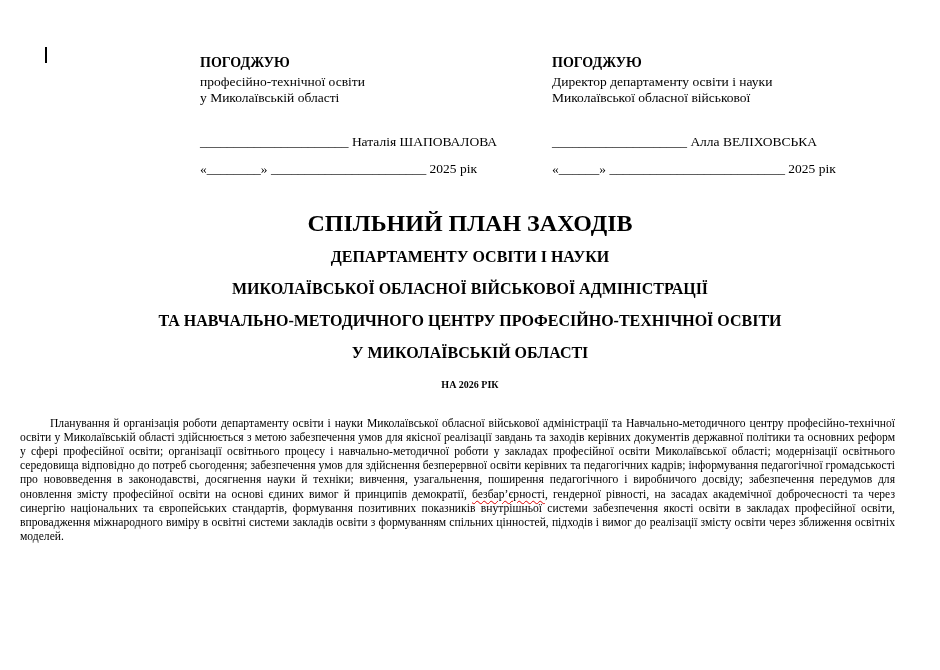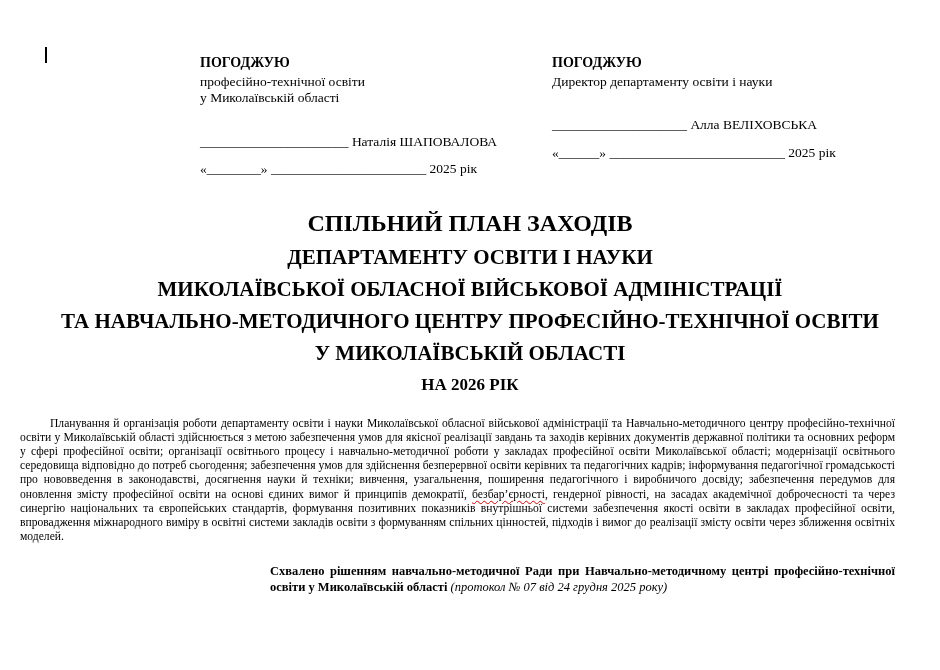--- a/index.html
+++ b/index.html
@@ -45,26 +45,26 @@
     text-align: center;
     margin-top: 34px;
     padding: 0 45px;
   }
   .title-main {
     font-size: 24px;
     font-weight: bold;
     line-height: 22px;
   }
   .title-sub {
-    font-size: 21px;
+    font-size: 16px;
     font-weight: bold;
     line-height: 18px;
     margin-top: 14px;
   }
-  .title-sub.year { font-size: 17px; }
+  .title-sub.year { font-size: 10px; }
   .body-par {
     margin: 23px 45px 0 20px;
     font-size: 11.6px;
     line-height: 14.2px;
     text-align: justify;
     text-indent: 30px;
   }
   .misspell {
     text-decoration-line: underline;
     text-decoration-style: wavy;
@@ -99,34 +99,34 @@
       <div>у Миколаївській області</div>
       <div class="sig-row">
         <span>______________________</span><span> Наталія ШАПОВАЛОВА</span>
       </div>
       <div class="date-row">«________» _______________________ 2025 рік</div>
     </div>
 
     <div class="approval right">
       <div class="approval-heading">ПОГОДЖУЮ</div>
       <div>Директор департаменту освіти і науки</div>
+      <div>Миколаївської обласної військової</div>
       <div class="sig-row">
         <span>____________________</span><span> Алла ВЕЛІХОВСЬКА</span>
       </div>
       <div class="date-row">«______» __________________________ 2025 рік</div>
     </div>
 
   </div>
 
   <div class="title-block">
     <div class="title-main">СПІЛЬНИЙ ПЛАН ЗАХОДІВ</div>
     <div class="title-sub">ДЕПАРТАМЕНТУ ОСВІТИ І НАУКИ</div>
     <div class="title-sub">МИКОЛАЇВСЬКОЇ ОБЛАСНОЇ ВІЙСЬКОВОЇ АДМІНІСТРАЦІЇ</div>
     <div class="title-sub">ТА НАВЧАЛЬНО-МЕТОДИЧНОГО ЦЕНТРУ ПРОФЕСІЙНО-ТЕХНІЧНОЇ ОСВІТИ</div>
     <div class="title-sub">У МИКОЛАЇВСЬКІЙ ОБЛАСТІ</div>
     <div class="title-sub year">НА 2026 РІК</div>
   </div>
 
   <p class="body-par"><span>Планування й організація роботи департаменту освіти і науки Миколаївської обласної військової адміністрації та Навчально-методичного центру професійно-технічної освіти у Миколаївській області здійснюється з метою забезпечення умов для якісної реалізації завдань та заходів керівних документів державної політики та основних реформ у сфері професійної освіти; організації освітнього процесу і навчально-методичної роботи у закладах професійної освіти Миколаївської області; модернізації освітнього середовища відповідно до потреб сьогодення; забезпечення умов для здійснення безперервної освіти керівних та педагогічних кадрів; інформування педагогічної громадськості про нововведення в законодавстві, досягнення науки й техніки; вивчення, узагальнення, поширення педагогічного і виробничого досвіду; забезпечення передумов для оновлення змісту професійної освіти на основі єдиних вимог й принципів демократії, </span><span class="misspell">безбарʼєрності</span><span>, гендерної рівності, на засадах академічної доброчесності та через синергію національних та європейських стандартів, формування позитивних показників внутрішньої системи забезпечення якості освіти в закладах професійної освіти, впровадження міжнародного виміру в освітні системи закладів освіти з формуванням спільних цінностей, підходів і вимог до реалізації змісту освіти через зближення освітніх моделей.</span></p>
 
-  <div class="approved-par"><span>Схвалено рішенням навчально-методичної Ради при Навчально-методичному центрі професійно-технічної освіти у Миколаївській області </span><span class="protocol">(протокол № 07 від 24 грудня 2025 року)</span></div>
 
 </div>
 
 </body></html>

